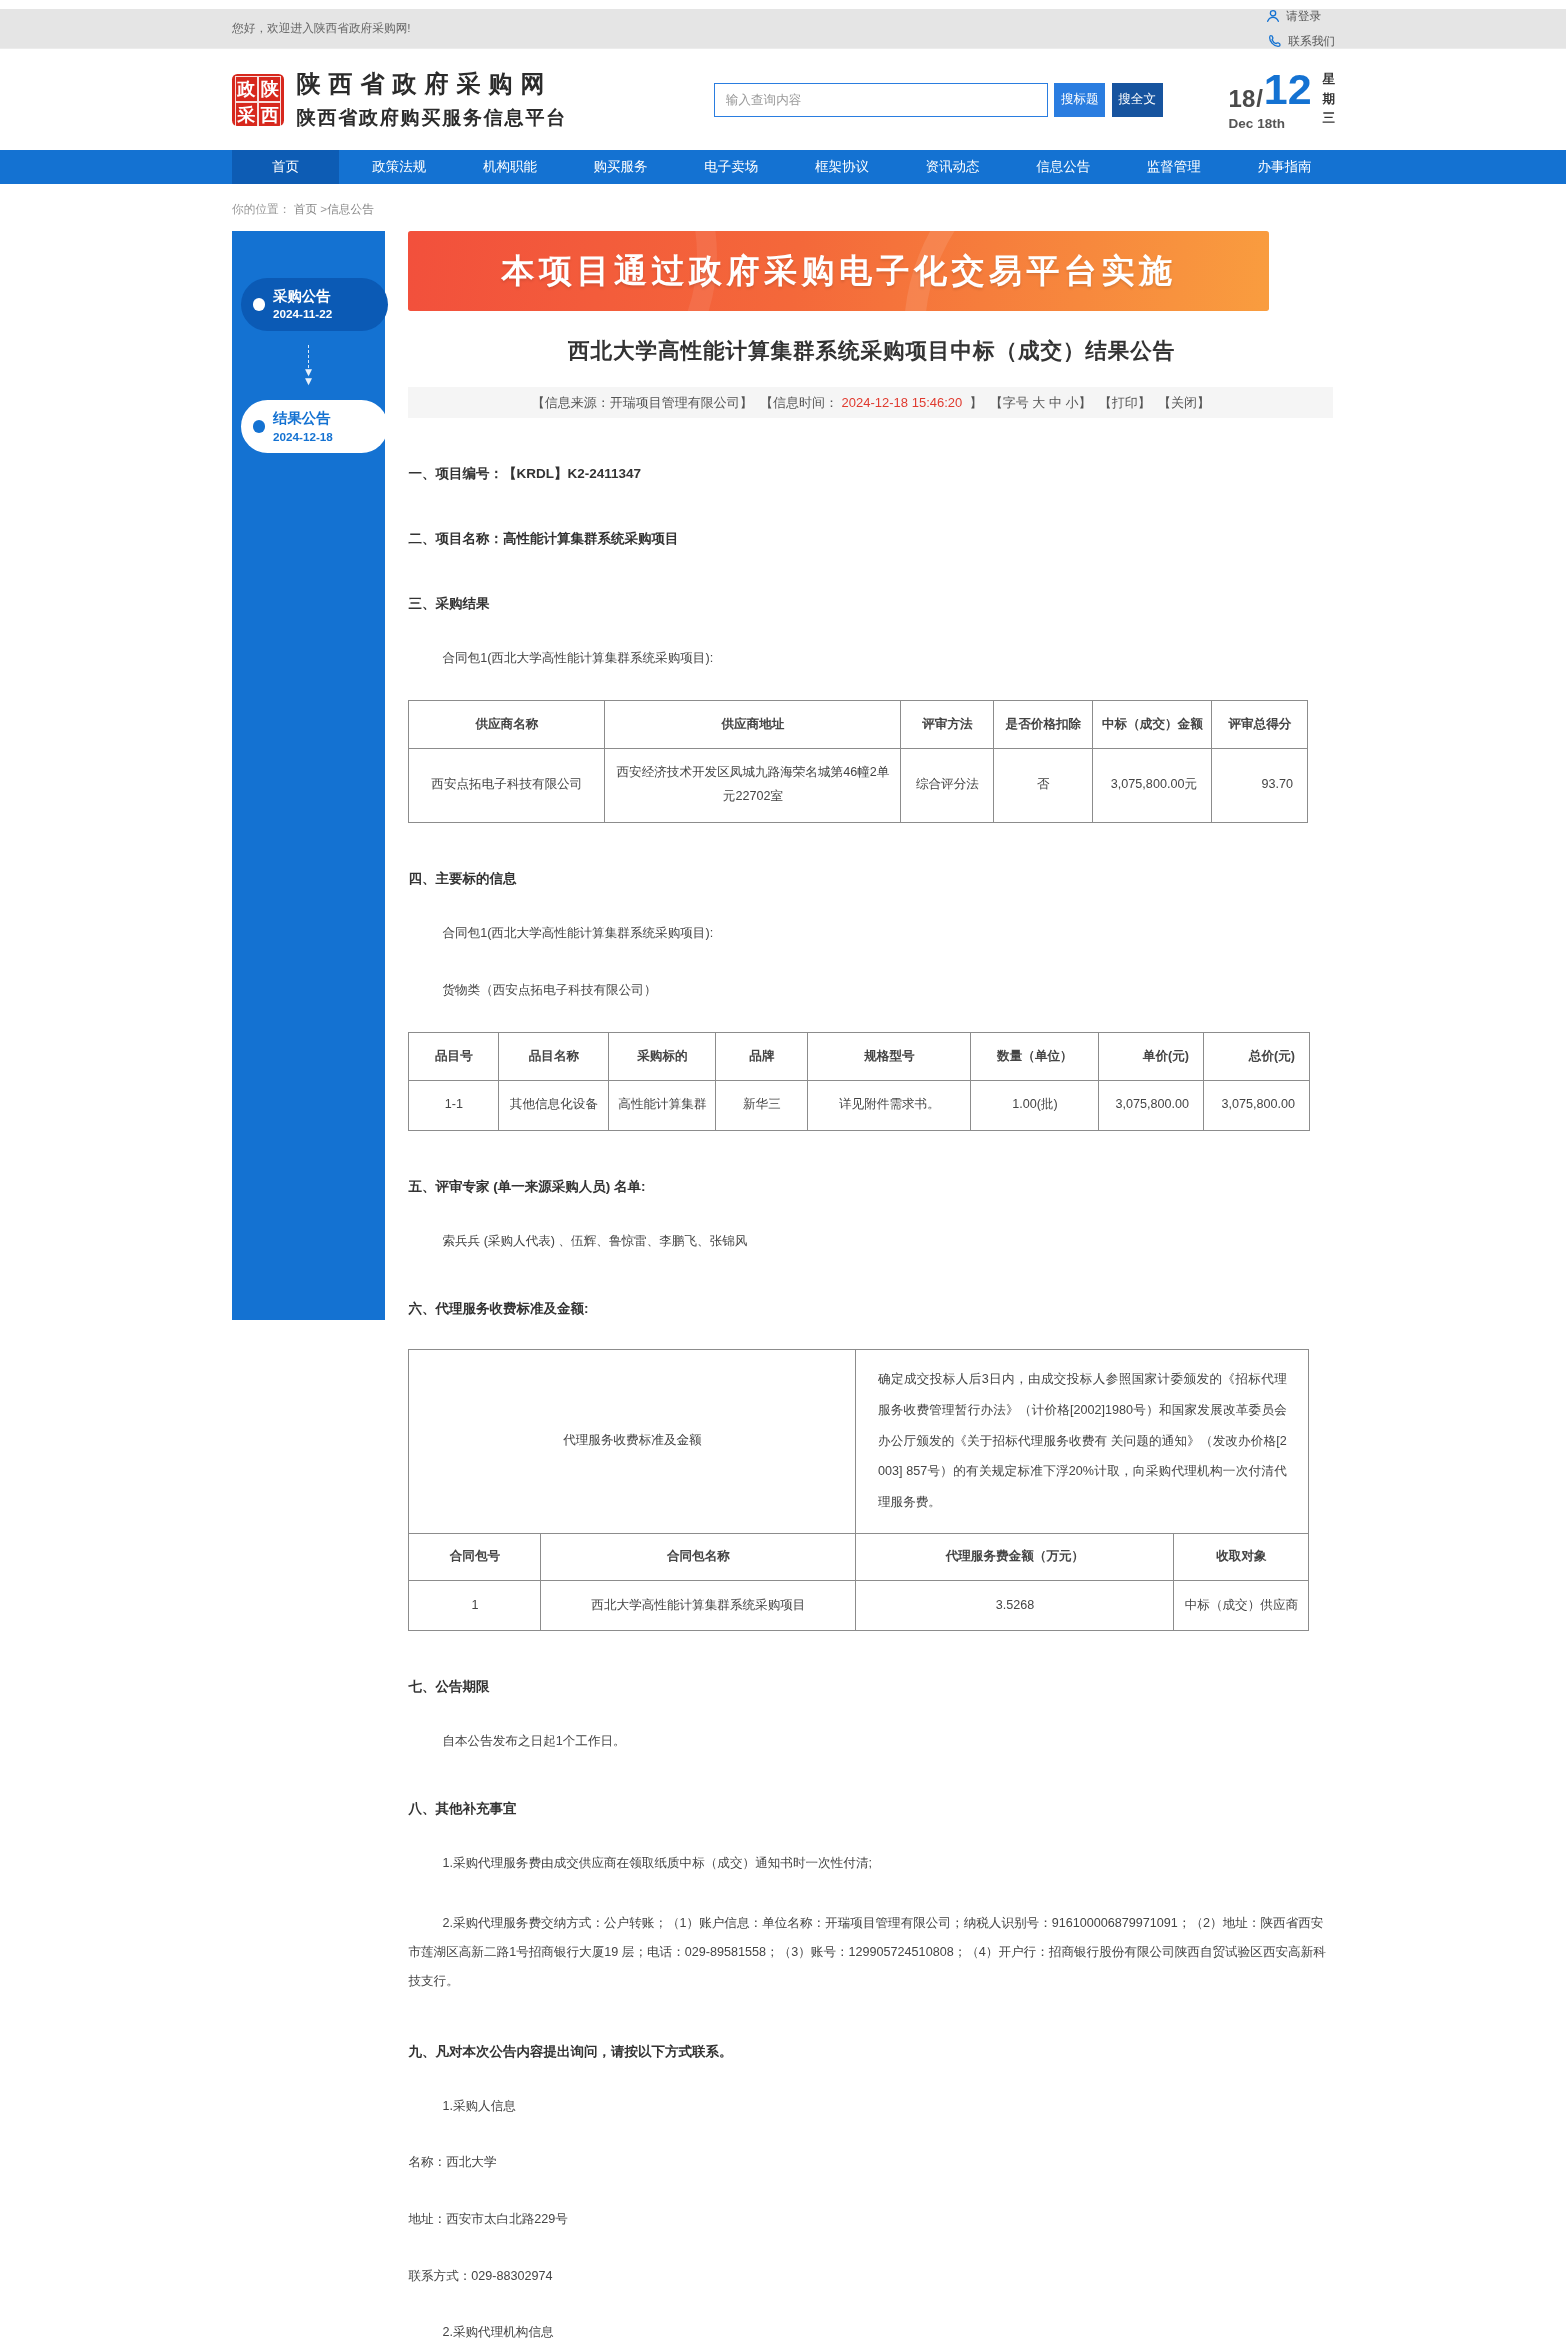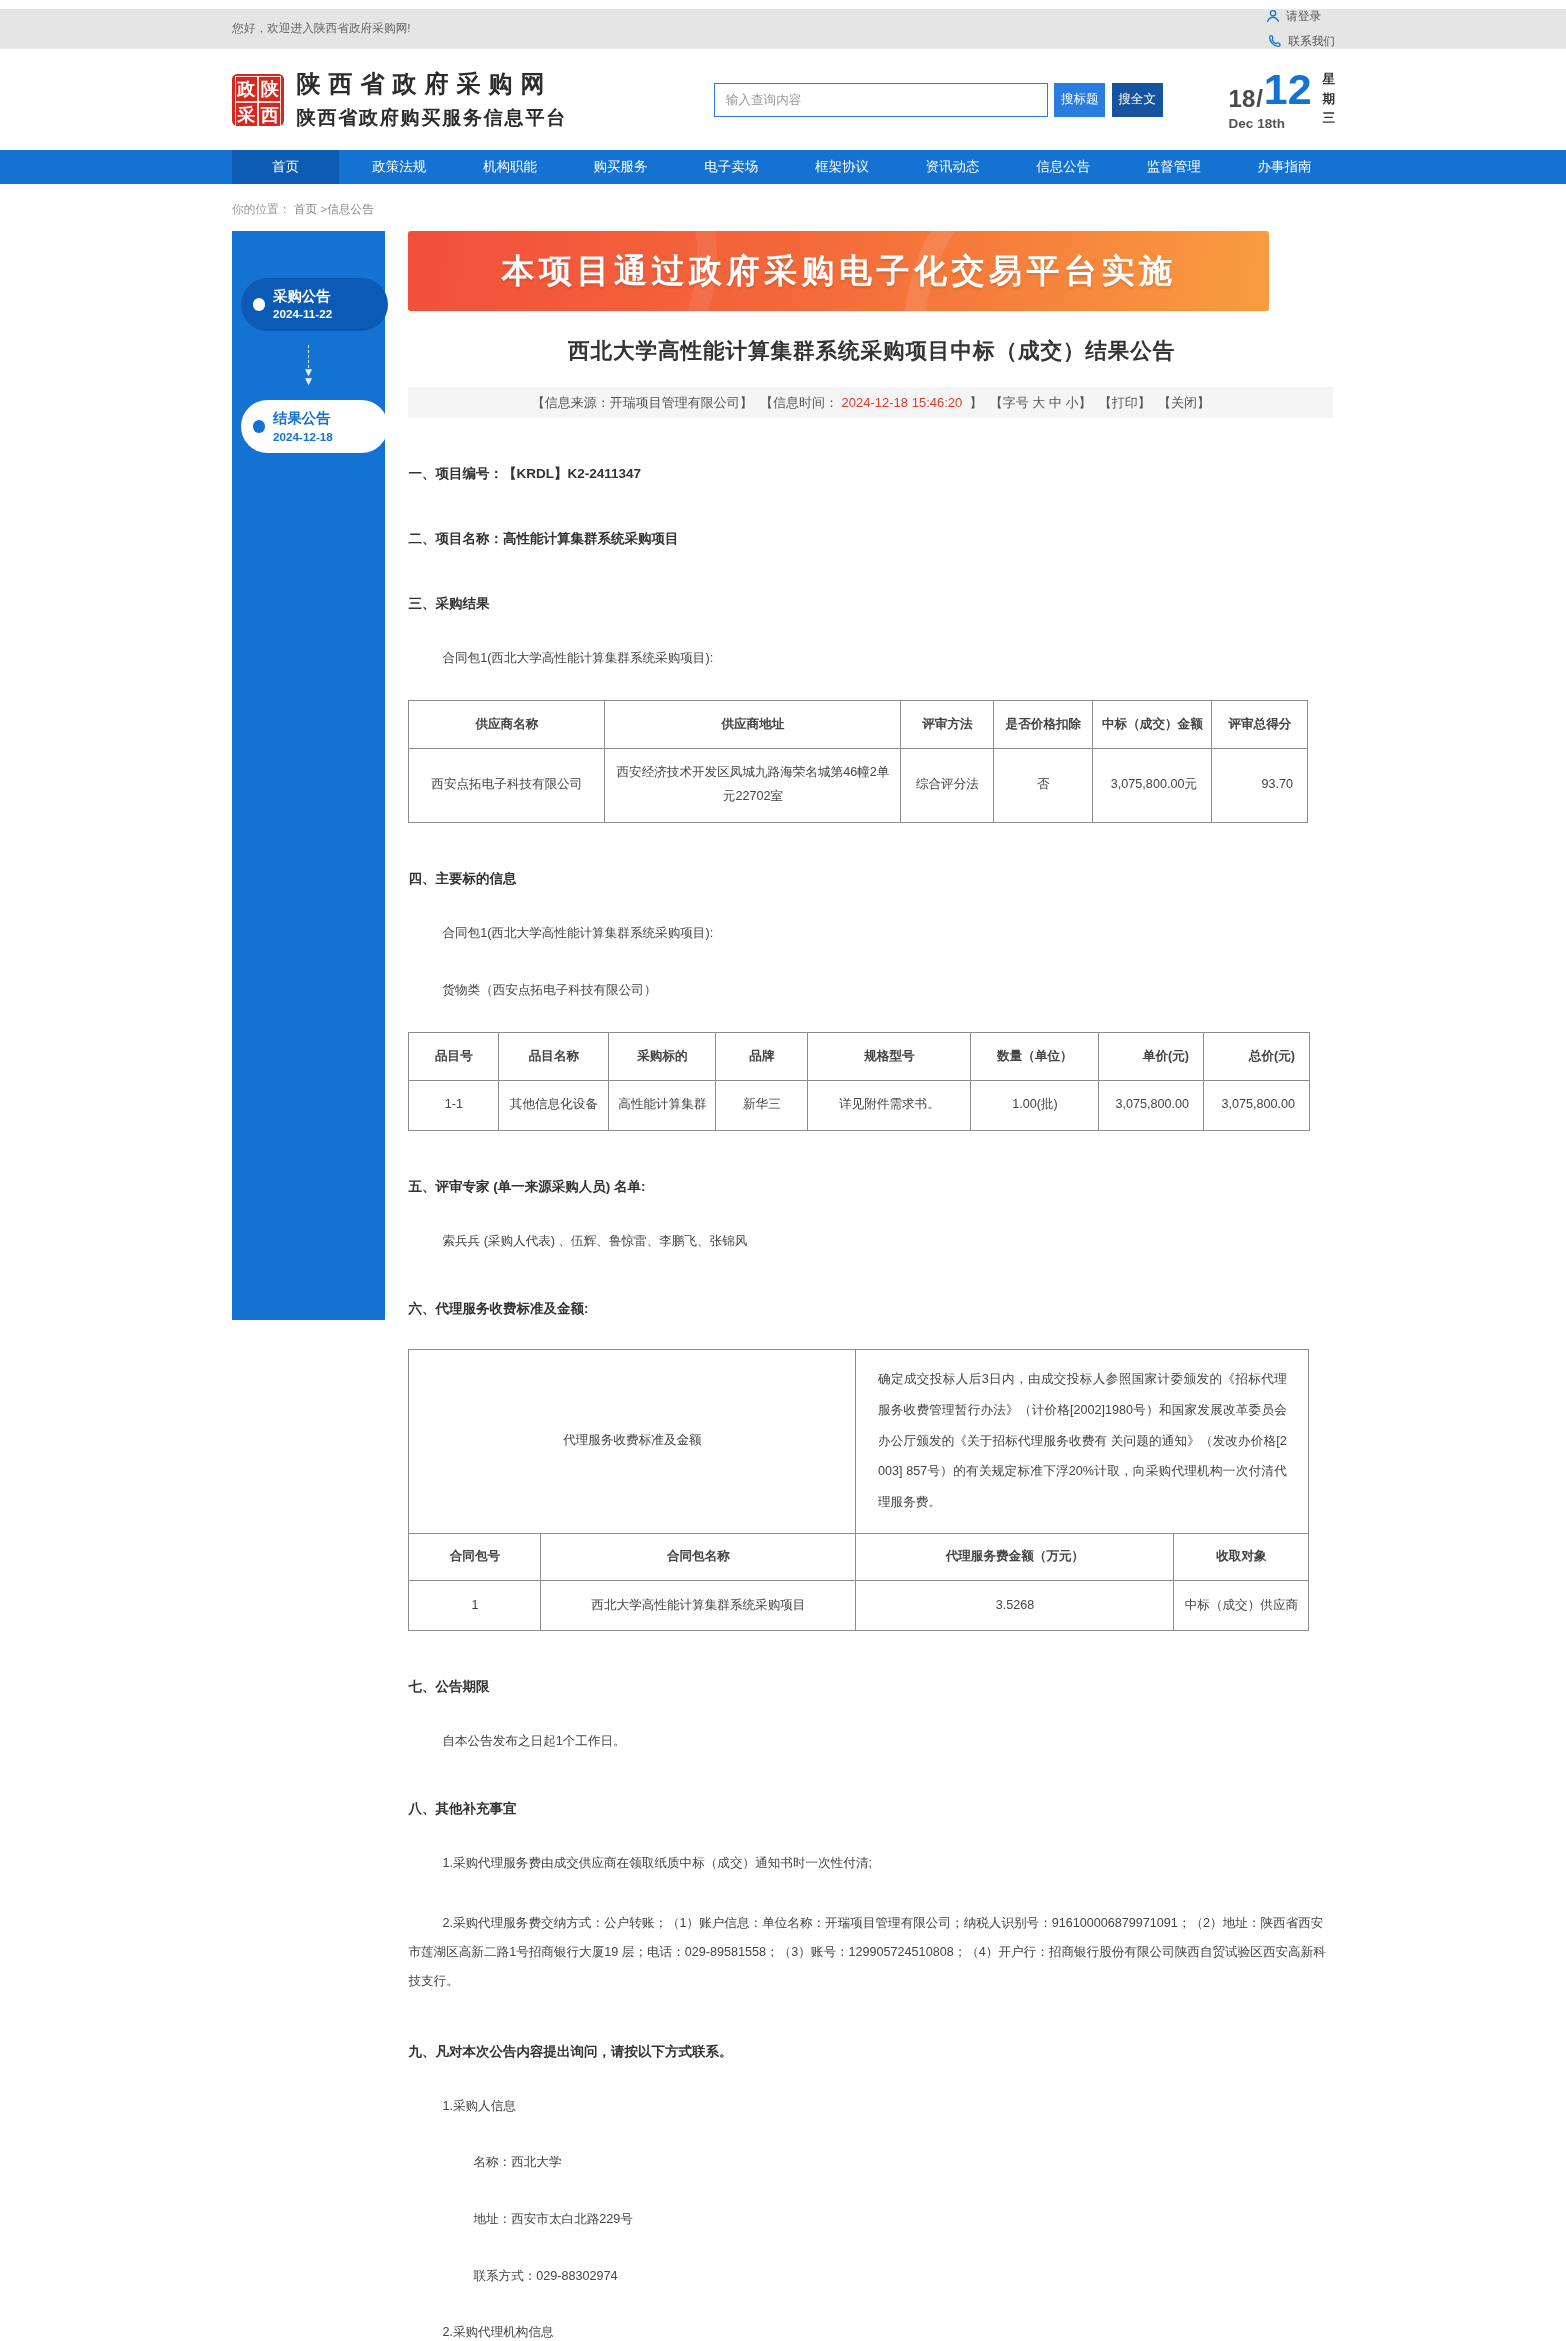--- a/index.html
+++ b/index.html
@@ -82,21 +82,21 @@
   .banner-text { color:#fff; font-size:33px; font-weight:bold; letter-spacing:4.5px; text-shadow:0 1.8px 2.7px rgba(0,0,0,.12); position:relative; z-index:1; }
   .art-title { text-align:center; font-size:21.6px; font-weight:bold; color:#333; margin:25px 0 21.6px 0; letter-spacing:0.9px; }
   .metabar { background:#f5f5f5; height:31px; line-height:31px; text-align:center; font-size:13px; color:#555; width:925px; }
   .metabar span { margin:0 1.8px; }
   .meta-red { color:#e03a2f; }
   .meta-click { cursor:pointer; }
 
   .sec-title { font-size:13.5px; font-weight:bold; color:#333; margin-top:47px; }
   .para { font-size:12.6px; color:#444; margin-top:34px; line-height:1.8; }
   .ind1 { margin-left:34px; }
-  .ind2 { margin-left:65px; }
+  .ind2 { }
   .para-wrap { text-indent:34px; margin-top:31px; line-height:2.3; color:#444; }
 
   table { border-collapse:collapse; table-layout:fixed; width:900px; margin-top:31px; }
   th, td { border:0.9px solid #8c8c8c; font-size:12.6px; color:#444; text-align:center; padding:12.6px 7.2px; word-break:break-all; }
   th { font-weight:bold; line-height:1.7; }
   td { line-height:1.9; }
   .al-r { text-align:right; padding-right:14.4px; }
   .ag-label { text-align:center; }
   .ag-desc { text-align:left; padding:14.4px 21.6px; line-height:2.45; text-align:justify; }
 </style>

